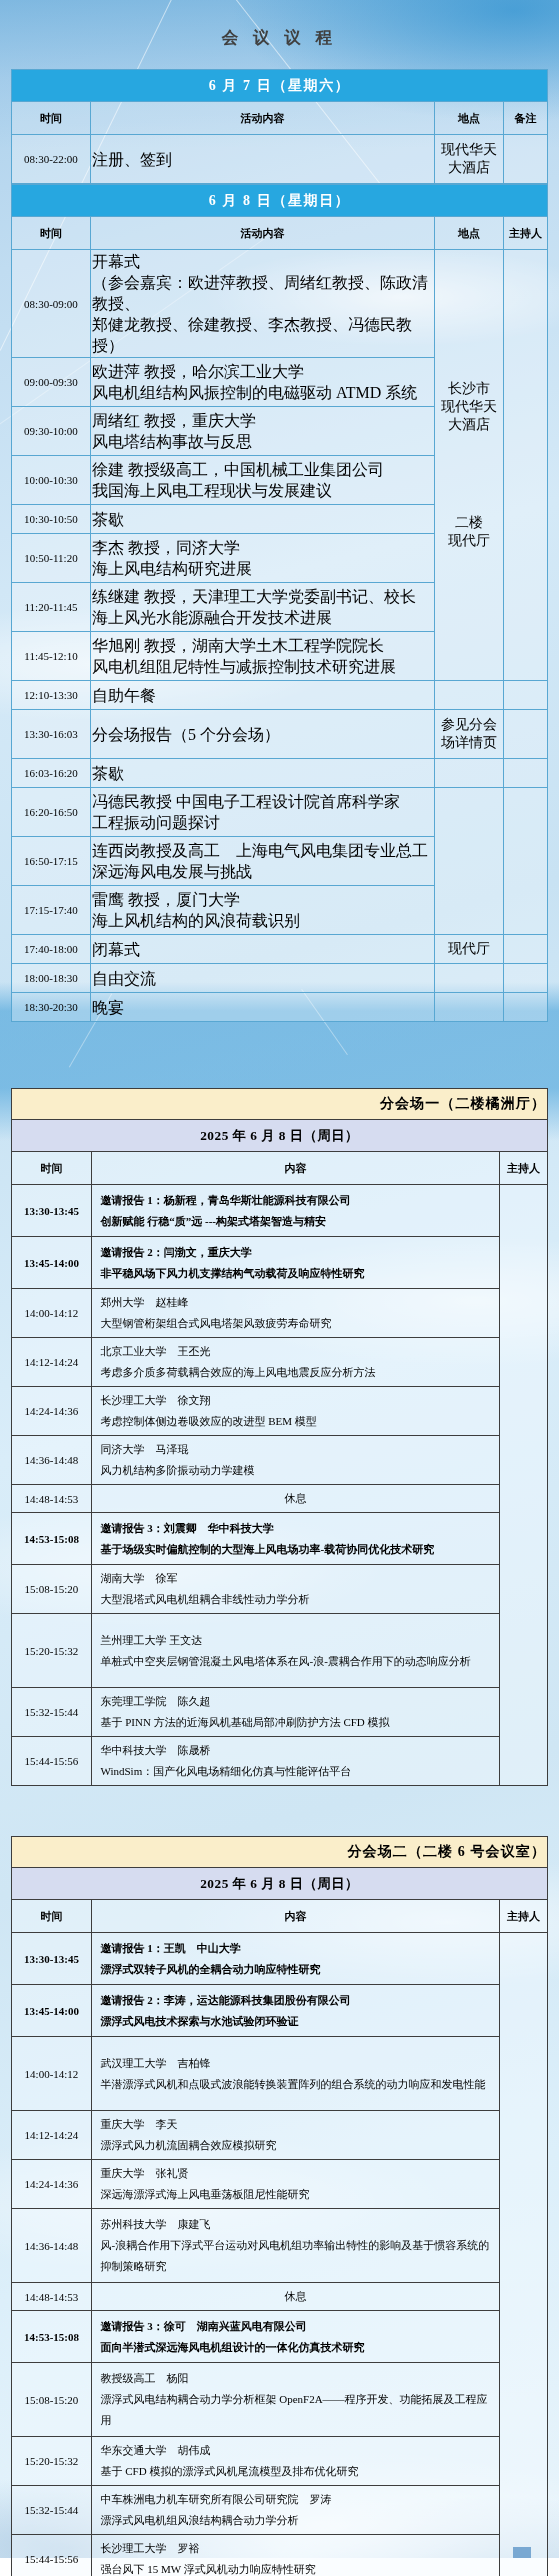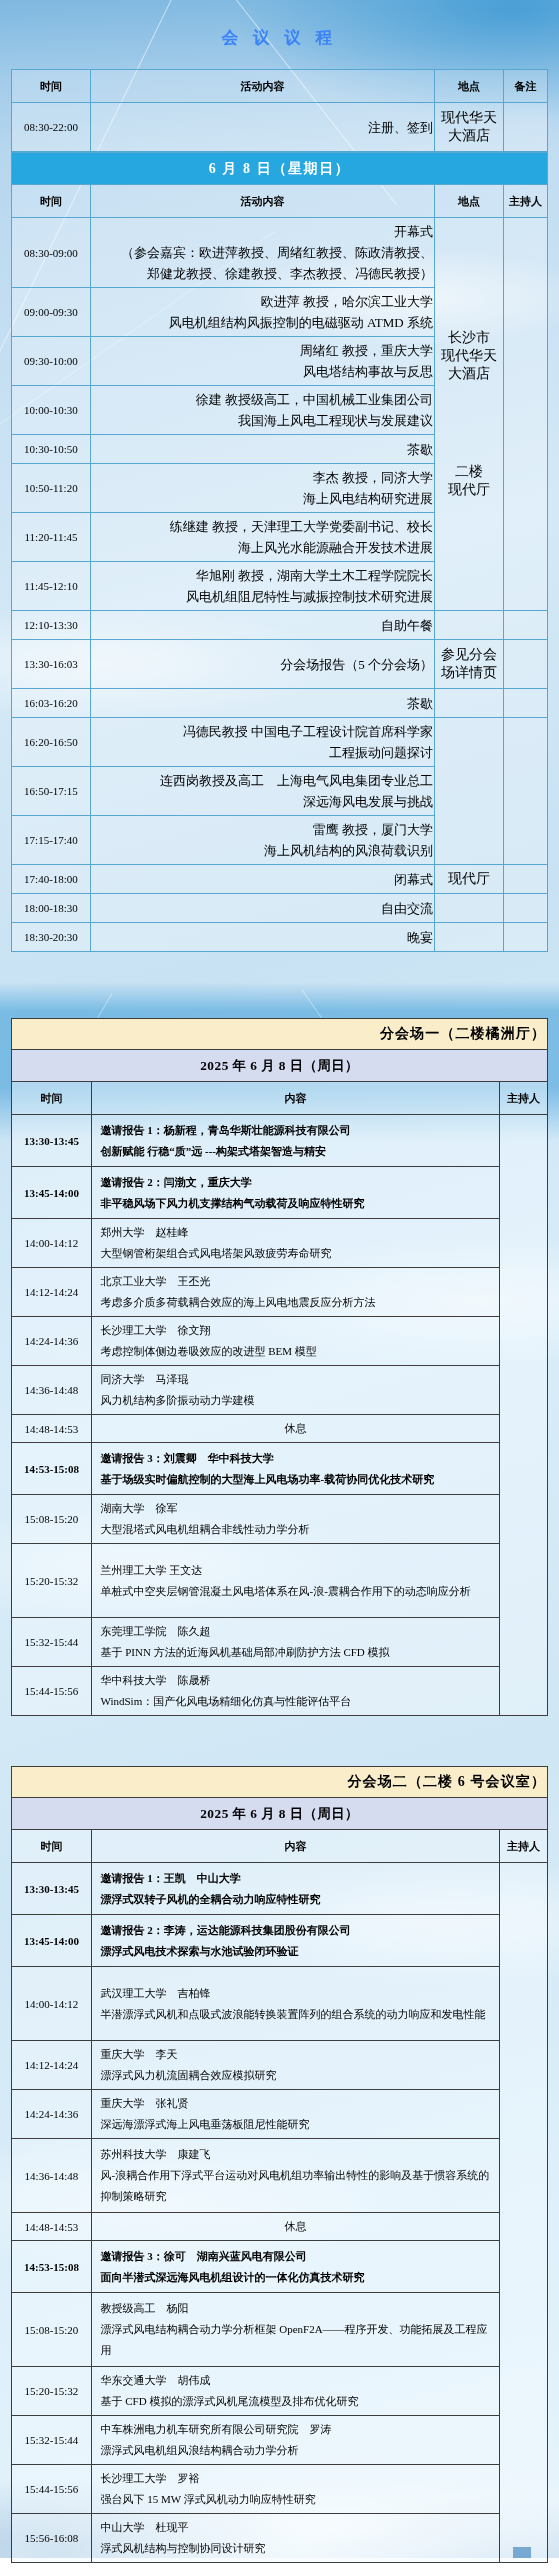--- a/index.html
+++ b/index.html
@@ -30,33 +30,33 @@
   .st2{left:311px;top:-42px;height:276px;transform:rotate(-38deg);}
   .st3{left:135px;top:159px;height:340px;transform:rotate(55deg);opacity:.6;}
   .st4{left:90px;top:988px;height:85px;transform:rotate(30deg);opacity:.7;}
   .st5{left:324px;top:982px;height:80px;transform:rotate(-35deg);opacity:.7;}
   .corner-square{position:absolute;left:513px;top:2547px;width:18px;height:14px;background:#1565ad;z-index:2;}
   .bottom-strip{position:absolute;left:0;top:2558px;width:559px;height:18px;background:#ffffff;z-index:2;}
 
   
   .main-title{
     position:relative;z-index:3;margin:0;padding-top:26.5px;height:32px;
-    text-align:center;color:#3b82f6;font-size:16.5px;font-weight:bold;letter-spacing:5.3px;
+    text-align:center;color:#404040;font-size:16.5px;font-weight:bold;letter-spacing:5.3px;
   }
 
   
   table{border-collapse:collapse;table-layout:fixed;width:535px;margin:0 auto;position:relative;z-index:3;}
   td{vertical-align:middle;word-break:break-all;}
 
   
   .day td{border:1.1px solid #58a7d2;background:rgba(255,255,255,.28);}
   .day .band td{background:#27a7e0;color:#fff;font-weight:bold;font-size:14px;text-align:center;letter-spacing:1.6px;height:29px;}
   .day .cols td{font-weight:bold;font-size:11px;text-align:center;height:30px;background:rgba(255,255,255,.20);}
   .day .time{font-size:11px;text-align:center;white-space:nowrap;}
-  .day .content{text-align:right;font-size:13px;}
+  .day .content{text-align:left;font-size:16px;}
   .day .content .ln{line-height:21px;}
   .day .loc{font-size:14px;text-align:center;padding:1.1px;}
   .day .venue div{line-height:18px;}
   .venue-gap{height:80px;}
   .h132{height:70px;} .h94{height:49px;} .h54{height:29px;}
 
   .t1a{margin-top:10.6px;}
   .t2gap{margin-top:66px;}
   .t3gap{margin-top:50px;}
 
@@ -85,20 +85,23 @@
 <h1 class="main-title">会 议 议 程</h1>
 
 <table class="day t1a">
   <colgroup>
       <col style="width:79px">
       <col style="width:344px">
       <col style="width:69px">
       <col style="width:44px">
     </colgroup>
   <tbody>
+      <tr class="band">
+        <td colspan="4">6 月 7 日（星期六）</td>
+      </tr>
   <tr class="cols">
     <td>时间</td>
     <td>活动内容</td>
     <td>地点</td>
     <td>备注</td>
   </tr>
   <tr class="h94">
     <td class="time">08:30-22:00</td>
     <td class="content">
           <div class="ln">注册、签到</div>

